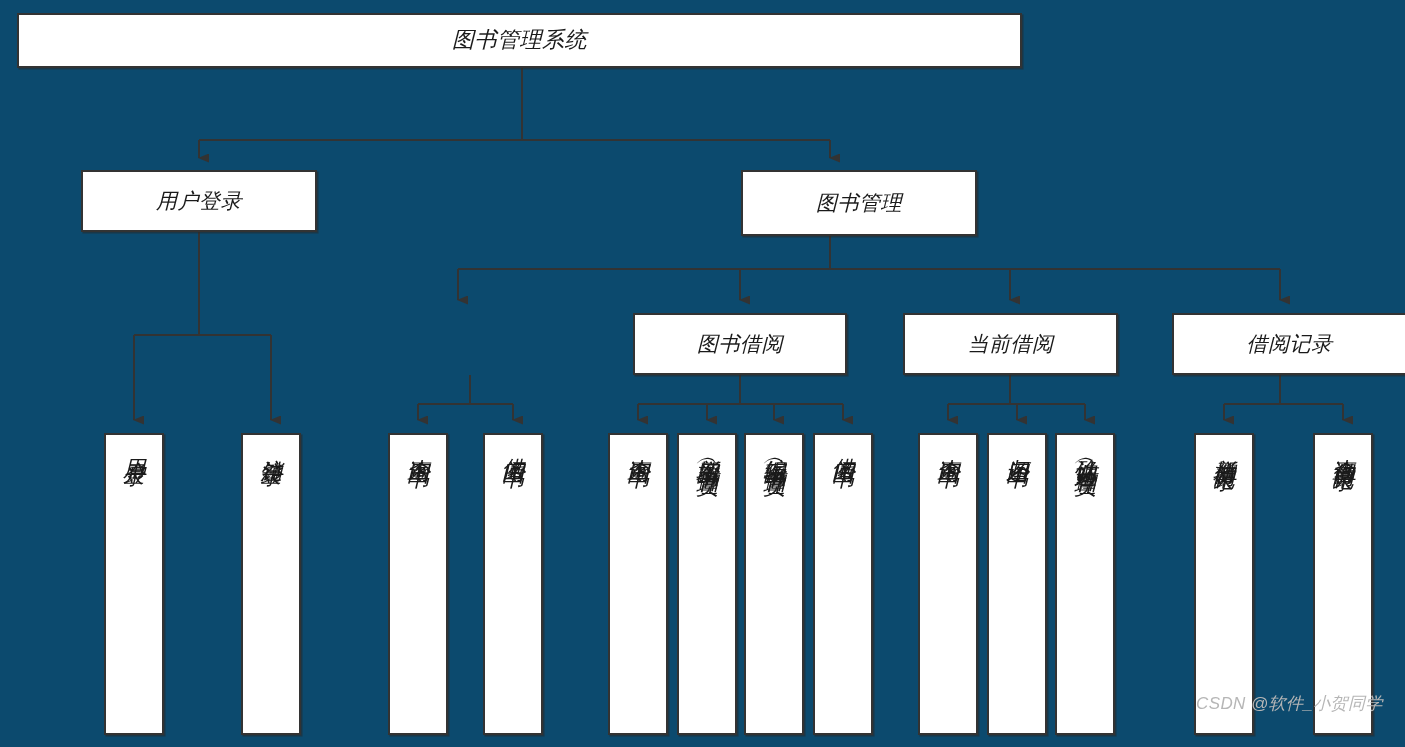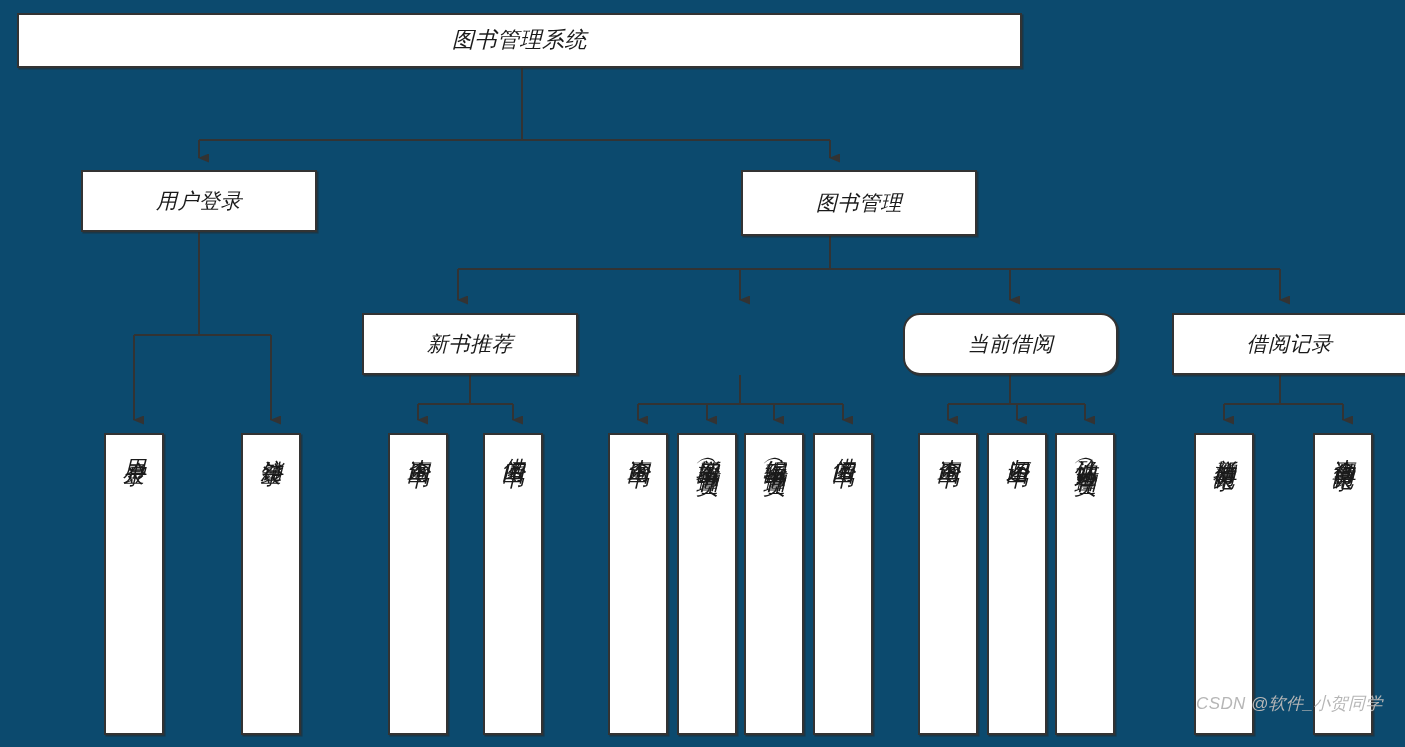--- a/index.html
+++ b/index.html
@@ -134,24 +134,24 @@
     <span class="label">图书管理系统</span>
   </div>
 
   <div class="node horizontal" style="left:81px;top:170px;width:236px;height:62px;">
     <span class="label">用户登录</span>
   </div>
   <div class="node horizontal" style="left:711px;top:170px;width:236px;height:66px;margin-left:30px;">
     <span class="label">图书管理</span>
   </div>
 
-  <div class="node horizontal" style="left:362px;top:313px;width:216px;height:62px;">
-    <span class="label">新书推荐</span>
-  </div>
-  <div class="node horizontal" style="left:903px;top:313px;width:215px;height:62px;border-radius:17px;">
+  <div class="node horizontal" style="left:633px;top:313px;width:214px;height:62px;">
+    <span class="label">图书借阅</span>
+  </div>
+  <div class="node horizontal" style="left:903px;top:313px;width:215px;height:62px;">
     <span class="label">当前借阅</span>
   </div>
   <div class="node horizontal" style="left:1172px;top:313px;width:235px;height:62px;">
     <span class="label">借阅记录</span>
   </div>
 
   <div class="node vertical" style="left:104px;top:433px;width:60px;height:302px;">
     <span class="label">用户登录</span>
   </div>
   <div class="node vertical" style="left:241px;top:433px;width:60px;height:302px;">

